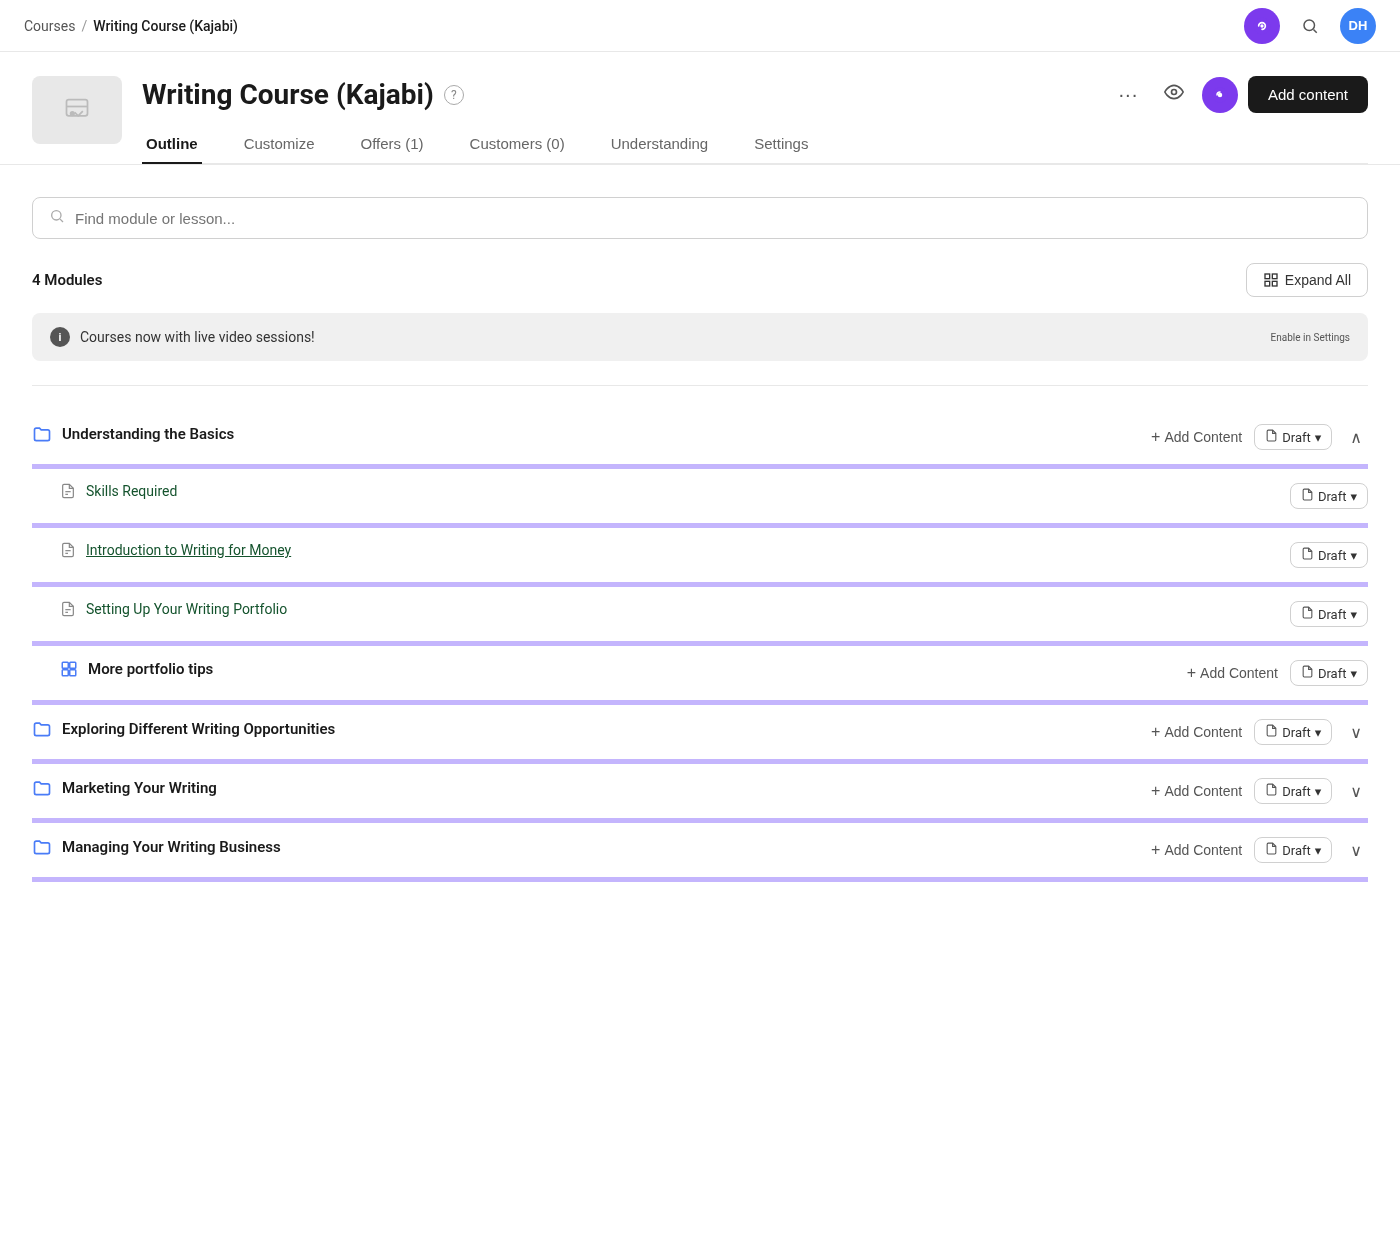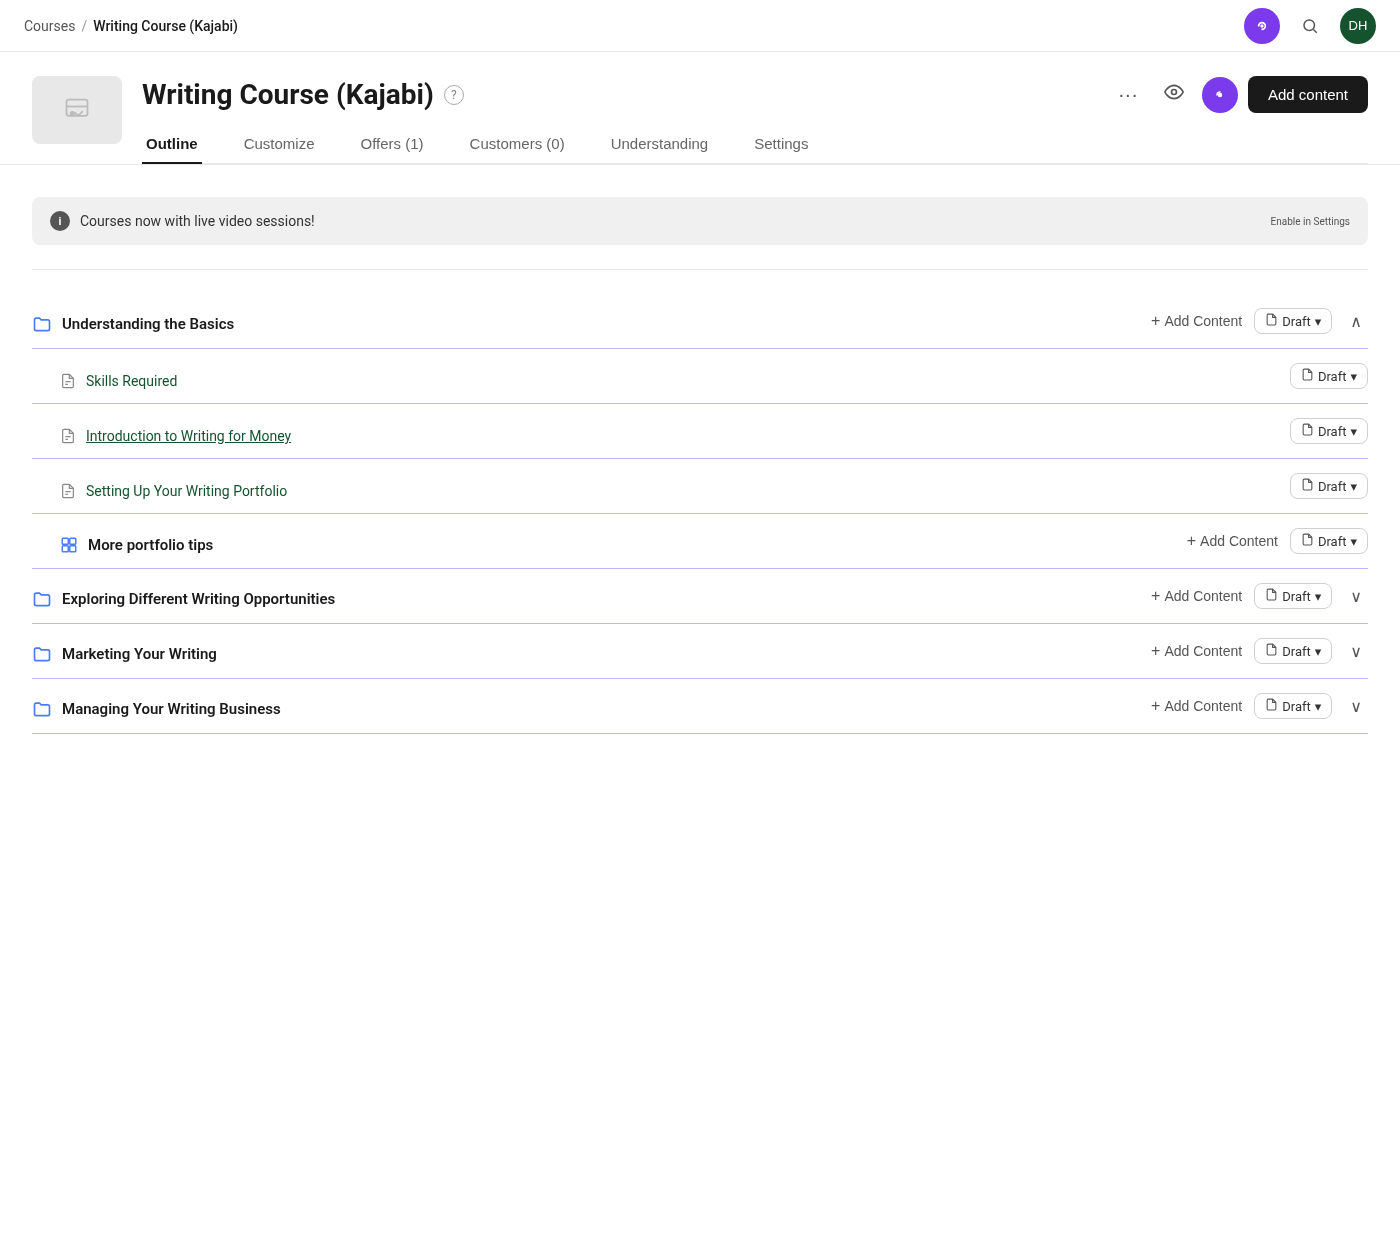--- a/index.html
+++ b/index.html
@@ -16,21 +16,21 @@
     .breadcrumb .sep { color: #999; }
     .breadcrumb .current { color: #1a1a1a; font-weight: 500; }
     .topnav-right { display: flex; align-items: center; gap: 12px; }
     .topnav-icon-btn {
       width: 36px; height: 36px; border-radius: 50%; border: none;
       display: flex; align-items: center; justify-content: center; cursor: pointer;
       background: none; font-size: 18px; color: #555;
     }
     .avatar-btn {
       width: 36px; height: 36px; border-radius: 50%; border: none;
-      background: #14532d; color: white; font-size: 13px; font-weight: 400;
+      background: #3b82f6; color: white; font-size: 13px; font-weight: 700;
       cursor: pointer; display: flex; align-items: center; justify-content: center;
     }
     .brand-btn {
       width: 36px; height: 36px; border-radius: 50%; border: none;
       background: #7c3aed; display: flex; align-items: center; justify-content: center;
       cursor: pointer;
     }
     .brand-btn svg { width: 20px; height: 20px; }
     .course-thumb {
       width: 90px; height: 68px; background: #e8e8e8; border-radius: 8px;
@@ -104,22 +104,22 @@
       width: 20px; height: 20px; border-radius: 50%; background: #555;
       display: flex; align-items: center; justify-content: center; color: white; font-size: 11px; font-weight: 700;
     }
     .enable-link { font-size: 10px; color: #555; cursor: pointer; text-decoration: none; }
 
     
     .divider { border: none; border-top: 1px solid #e8e8e8; margin: 8px 0 24px 0; }
 
     
     .module-item {
-      display: flex; align-items: flex-end; justify-content: space-between;
-      padding: 14px 0; border-bottom: 1px solid #c4b5fd; gap: 15px;
+      display: flex; align-items: flex-start; justify-content: space-between;
+      padding: 14px 0; border-bottom: 5px solid #c4b5fd; gap: 15px;
     }
     .module-item-left { display: flex; align-items: center; gap: 10px; flex: 1; }
     .module-icon { color: #4a7cf7; font-size: 18px; display: flex; align-items: center; }
     .lesson-icon { color: #888; font-size: 16px; display: flex; align-items: center; }
     .module-name { font-size: 15px; font-weight: 600; color: #1a1a1a; }
     .lesson-name { font-size: 14px; color: #14532d; padding-left: 28px; }
     .submodule-name { font-size: 15px; font-weight: 600; color: #1a1a1a; }
 
     .module-item-right { display: flex; align-items: center; gap: 12px; }
     .add-content-link {
@@ -206,21 +206,42 @@
       <button class="tab">Understanding</button>
       <button class="tab">Settings</button>
     </div>
   </div>
 </div>
 
 <hr style="border: none; border-top: 1px solid #e8e8e8; margin-top: 0;">
 
 <div class="main">
 
-
+  <div class="search-bar">
+    <span class="search-icon">
+      <svg width="16" height="16" viewBox="0 0 24 24" fill="none" stroke="#aaa" stroke-width="2">
+        <circle cx="11" cy="11" r="7"></circle>
+          <path d="m21 21-4.35-4.35"></path>
+      </svg>
+    </span>
+    <input type="text" placeholder="Find module or lesson..." style="">
+  </div>
+
+  <div class="modules-header">
+    <span class="modules-count">4 Modules</span>
+    <button class="expand-all-btn">
+      <svg width="16" height="16" viewBox="0 0 24 24" fill="none" stroke="currentColor" stroke-width="2">
+        <rect x="3" y="3" width="7" height="7"></rect>
+          <rect x="14" y="3" width="7" height="7"></rect>
+        <rect x="3" y="14" width="7" height="7"></rect>
+          <rect x="14" y="14" width="7" height="7"></rect>
+      </svg>
+      <span>Expand All</span>
+    </button>
+  </div>
 
   <div class="info-banner">
     <div class="info-banner-left">
       <div class="info-icon">i</div>
       <span>Courses now with live video sessions!</span>
     </div>
     <a class="enable-link">Enable in Settings</a>
   </div>
 
   <hr class="divider">

